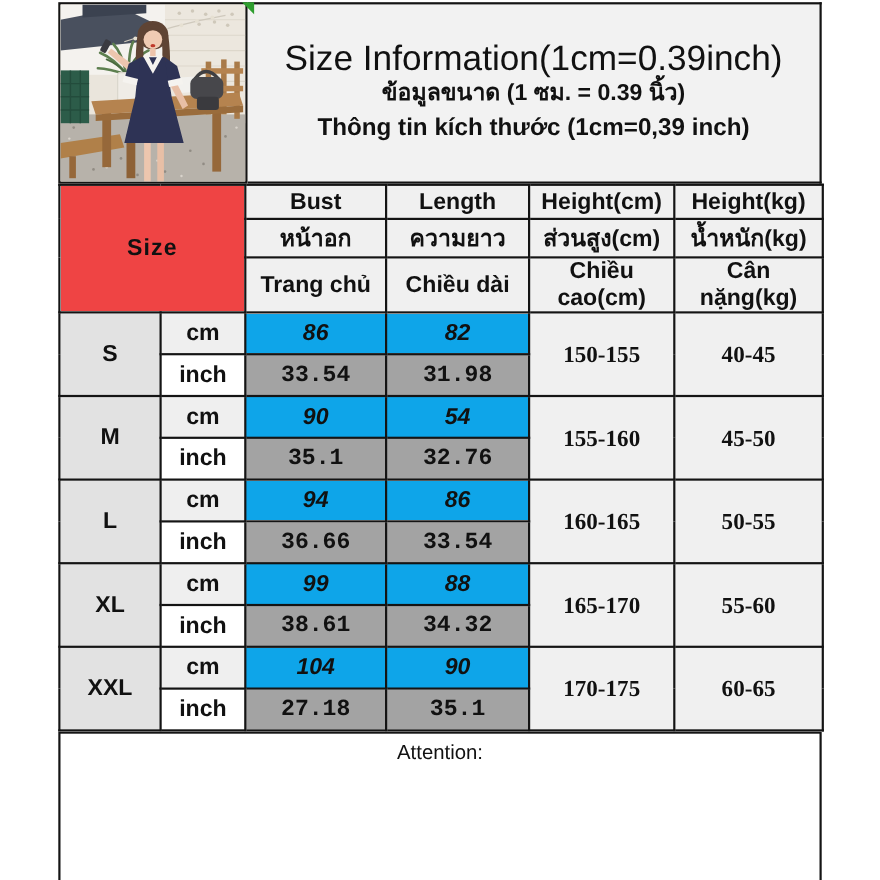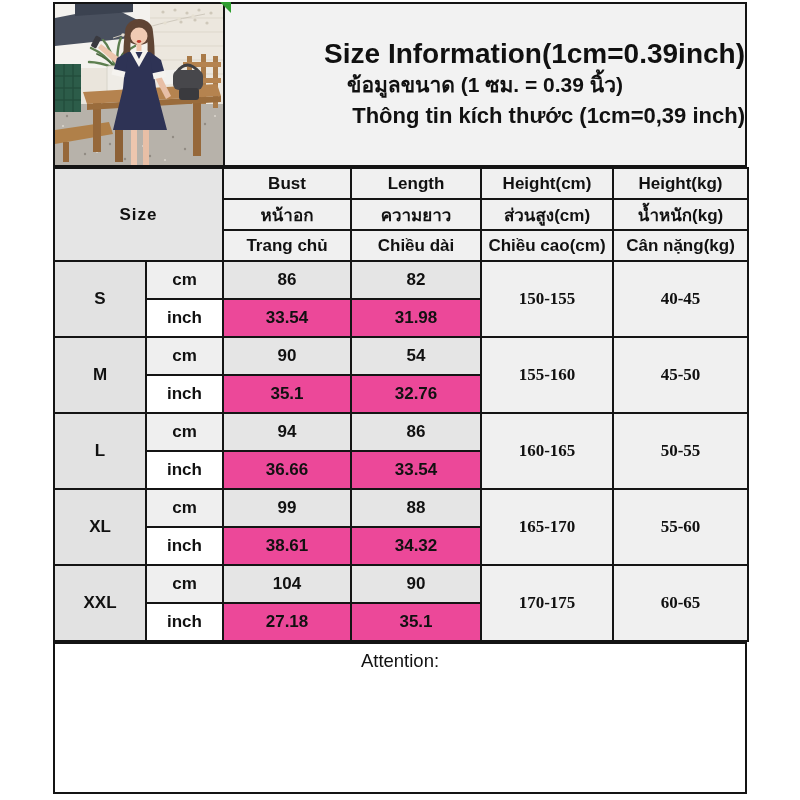--- a/index.html
+++ b/index.html
@@ -17,39 +17,39 @@
   }
   .photo-frame svg { display:block; }
   .green-corner {
     position:absolute; top:-2px; right:-8px; width:0; height:0;
     border-top:11px solid #2f9e2f; border-left:11px solid transparent; z-index:3;
   }
   .title-panel {
     flex:1; box-sizing:border-box; border:2px solid #141414; border-left:none;
     background:#f2f2f2; text-align:center; padding-top:34px;
   }
-  .title-panel .t1 { font-size:28px; font-weight:bold; line-height:31px;text-align:right; }
+  .title-panel .t1 { font-size:32px; font-weight:normal; line-height:31px; }
   .title-panel .t2 { font-size:21px; font-weight:bold; line-height:31px; }
-  .title-panel .t3 { font-size:22px; font-weight:bold; line-height:31px;text-align:right; }
+  .title-panel .t3 { font-size:22px; font-weight:bold; line-height:31px; }
 
   
   table.size-table { border-collapse:collapse; width:694px; table-layout:fixed; }
   table.size-table td {
     border:2px solid #141414; text-align:center; vertical-align:middle;
-    font-weight:bold; font-size:17px; padding:0; color:#111; overflow:hidden;
+    font-weight:bold; font-size:21px; padding:0; color:#111; overflow:hidden;
   }
   tr.hdr-row { height:31px; }
   tr.data-row { height:38px; }
-  td.size-big { background:#e5e5e5; font-size:36px; letter-spacing:1px; }
+  td.size-big { background:#ef4444; font-size:36px; letter-spacing:1px; }
   td.hdr { background:#f0f0f0; }
   td.size-label { background:#e2e2e2; font-size:19px; }
   td.unit-cm  { background:#efefef; }
   td.unit-inch{ background:#ffffff; }
-  td.val-cm   { background:#e5e5e5; }
-  td.val-inch { background:#ec4899; }
+  td.val-cm   { background:#0ea5e9;font-style:italic; }
+  td.val-inch { background:#a3a3a3;font-family:Liberation Mono, monospace; }
   td.range    { background:#f0f0f0;font-family:Liberation Serif, serif; }
 
   
   .attention {
     box-sizing:border-box; width:694px; height:152px;
     border:2px solid #141414; border-top-width:2px;
     padding:3px 9px; background:#ffffff;
     font-size:18.5px; line-height:28px; font-weight:normal; text-align:center;
   }
 </style>

